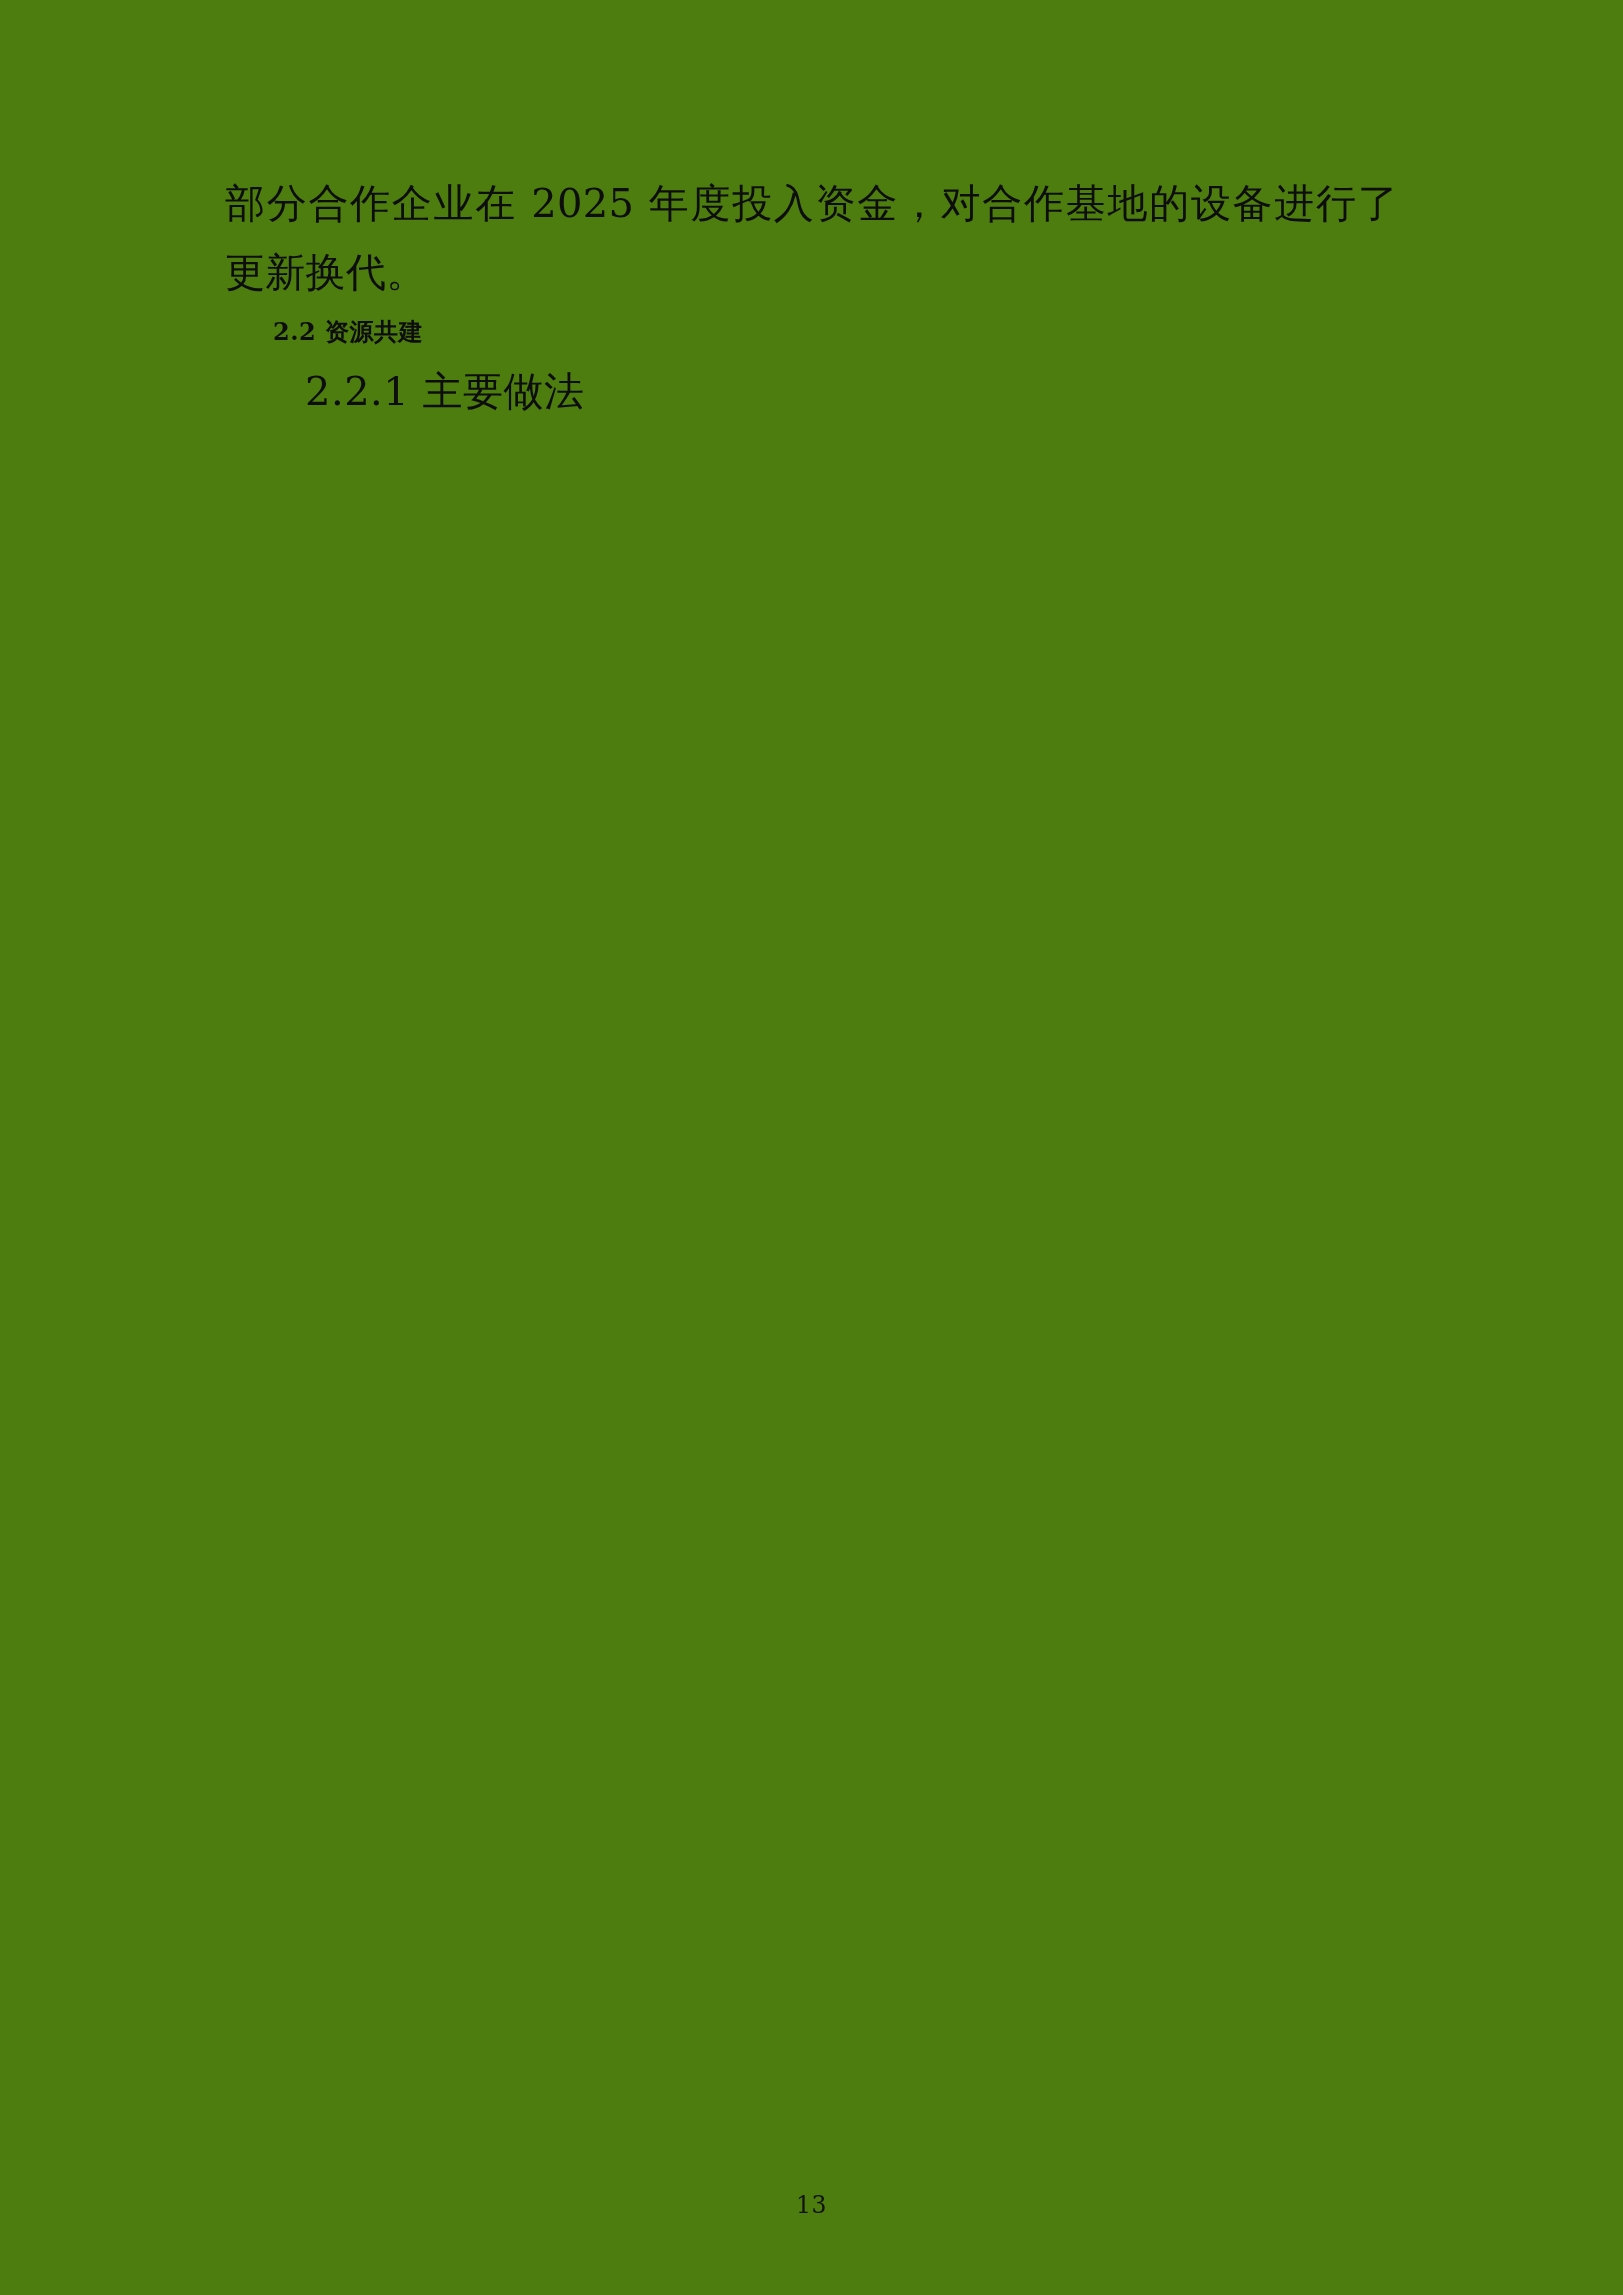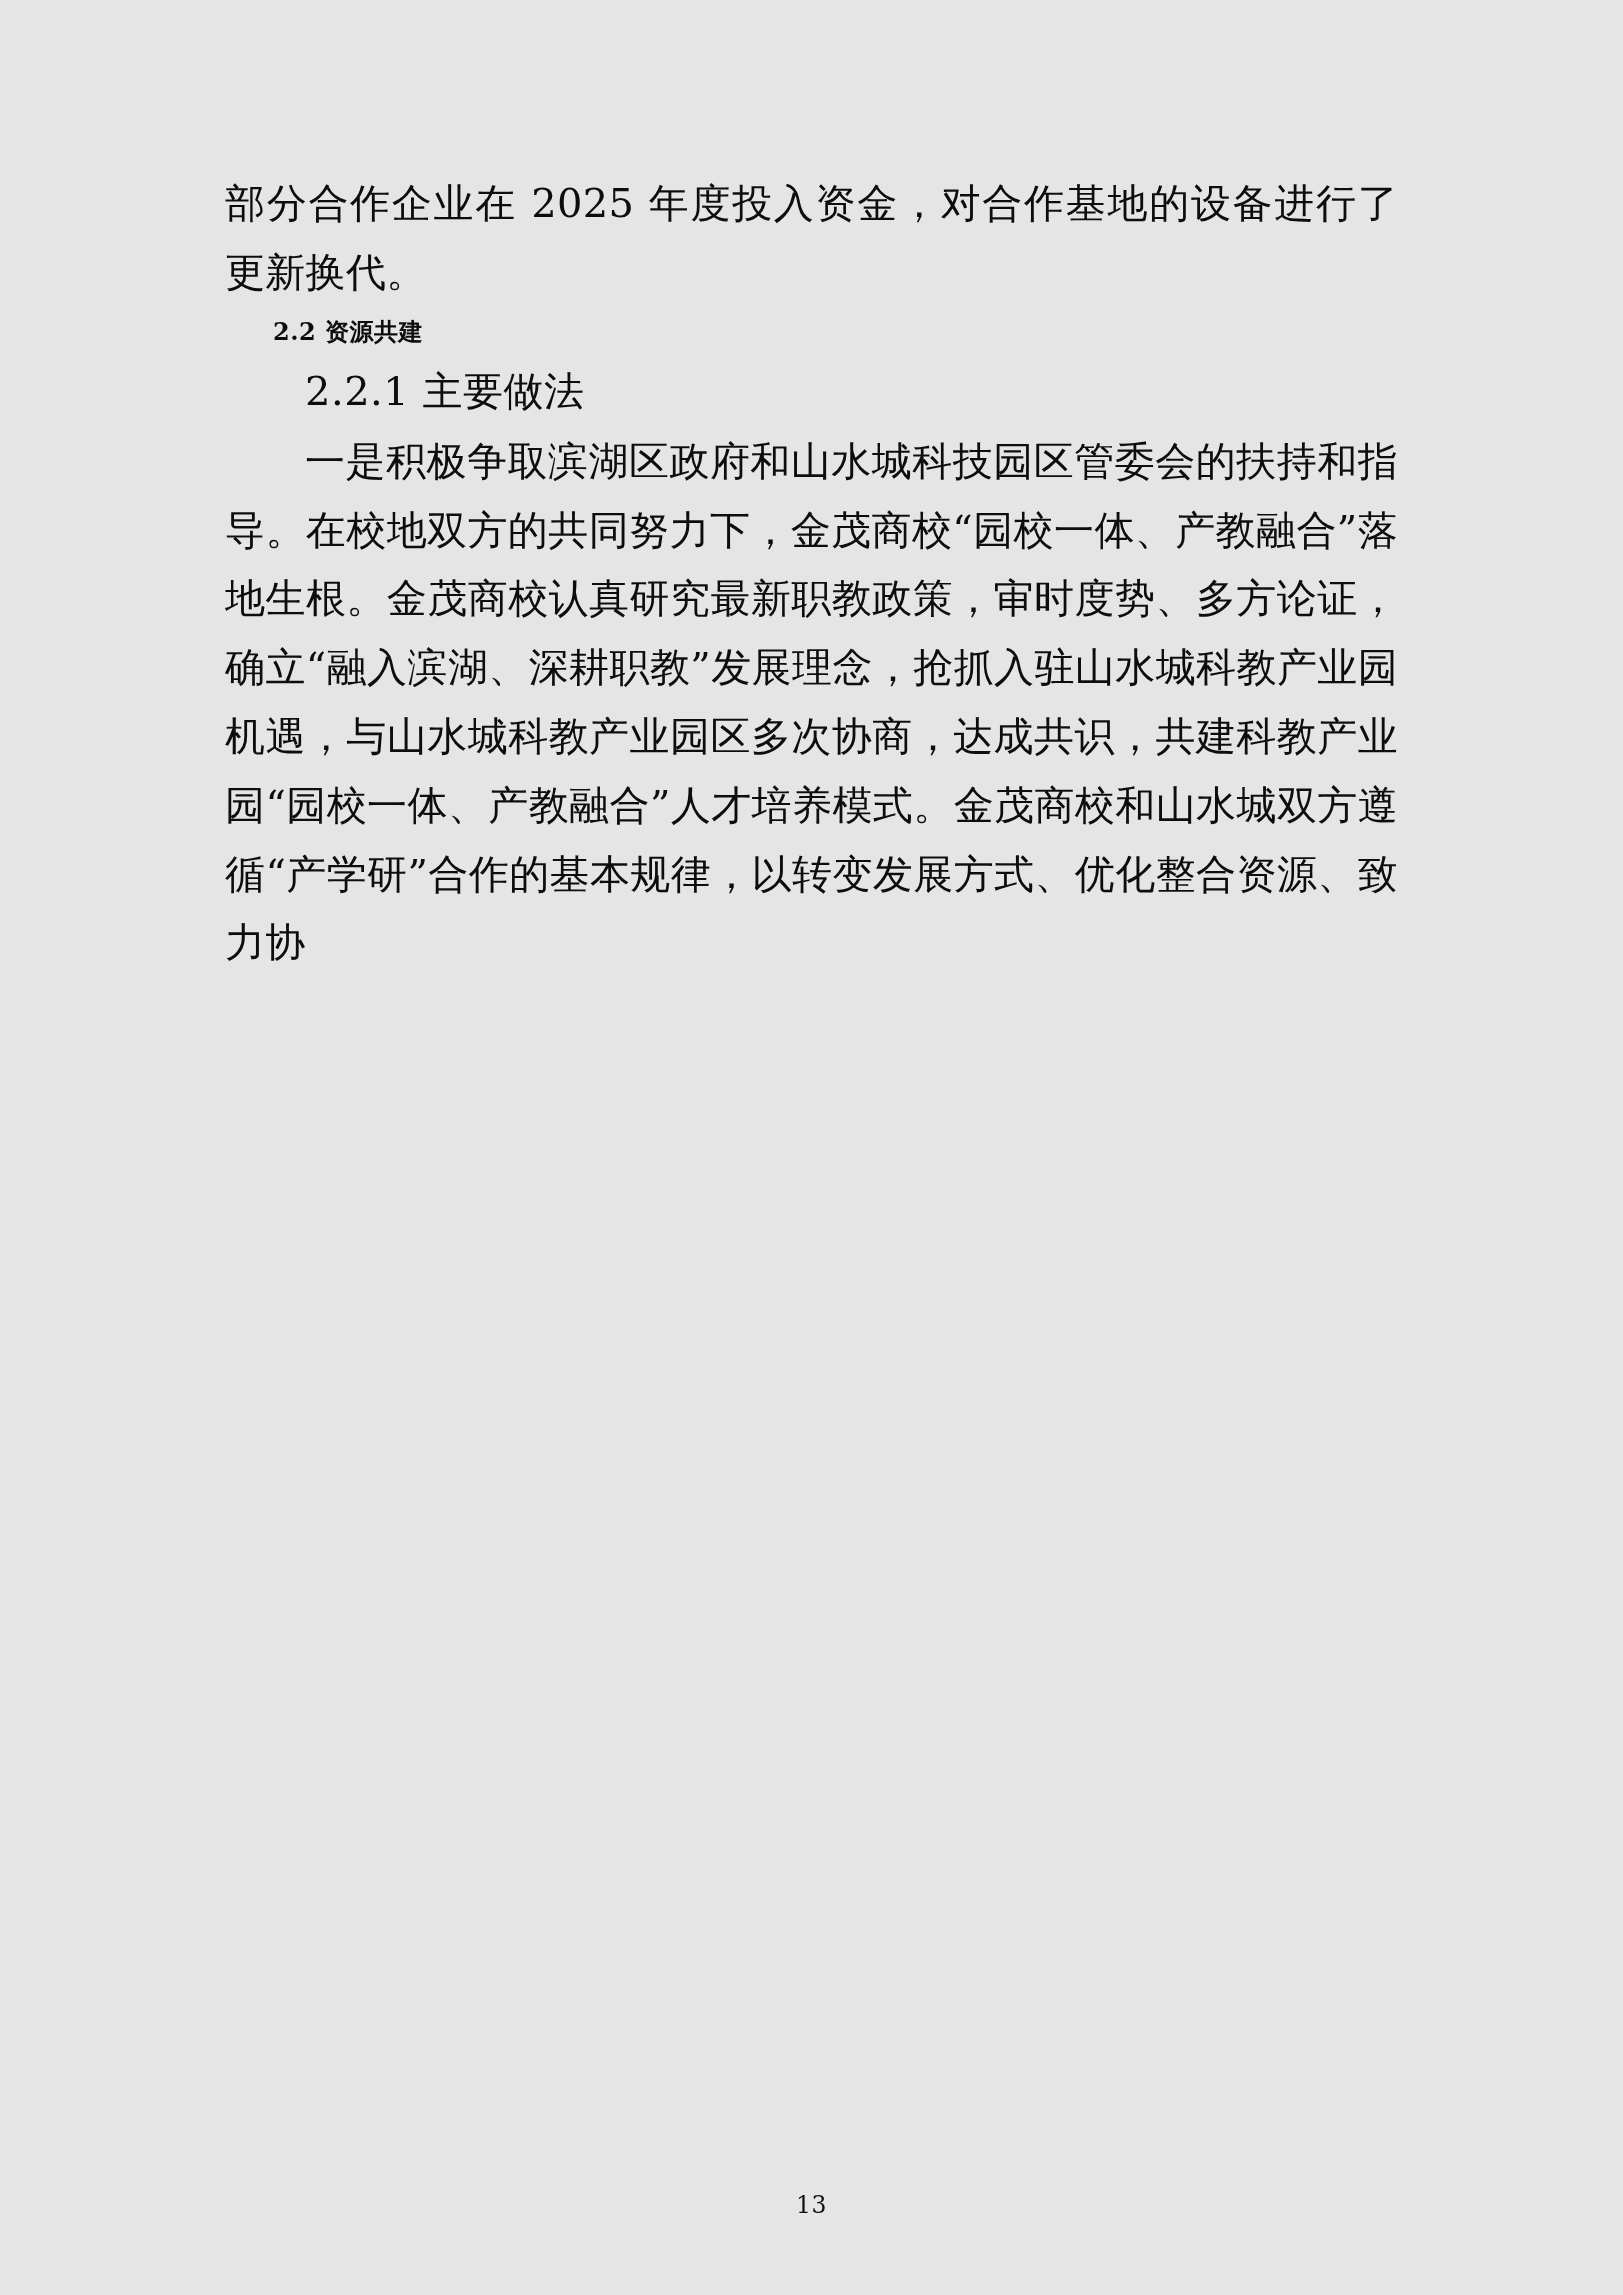--- a/index.html
+++ b/index.html
@@ -14,21 +14,21 @@
     color: #0d0d0d;
     position: relative;
     overflow: hidden;
   }
   .page {
     box-sizing: border-box;
     width: 1623px;
     height: 2295px;
     padding: 169px 225px 102px 225px;
     position: relative;
-    background: #e5e5e5;
+    background: #4d7c0f;
   }
   .doc-body {
     font-size: 40px;
     line-height: 1.72;
     letter-spacing: 0.3px;
     text-align: justify;
     text-justify: inter-ideograph;
   }
   .para {
     margin: 0 0 0 0;
@@ -73,19 +73,18 @@
 <div class="page">
   <div class="doc-body">
 
     <p class="para no-indent">部分合作企业在 2025 年度投入资金，对合作基地的设备进行了更新换代。</p>
 
     <p class="heading">2.2 资源共建</p>
 
 
     <p class="heading-2">2.2.1 主要做法</p>
 
-    <p class="para">一是积极争取滨湖区政府和山水城科技园区管委会的扶持和指导。在校地双方的共同努力下，金茂商校“园校一体、产教融合”落地生根。金茂商校认真研究最新职教政策，审时度势、多方论证，确立“融入滨湖、深耕职教”发展理念，抢抓入驻山水城科教产业园机遇，与山水城科教产业园区多次协商，达成共识，共建科教产业园“园校一体、产教融合”人才培养模式。金茂商校和山水城双方遵循“产学研”合作的基本规律，以转变发展方式、优化整合资源、致力协</p>
 
   </div>
 
   <div class="page-number">13</div>
 </div>
 
 
 </body></html>

